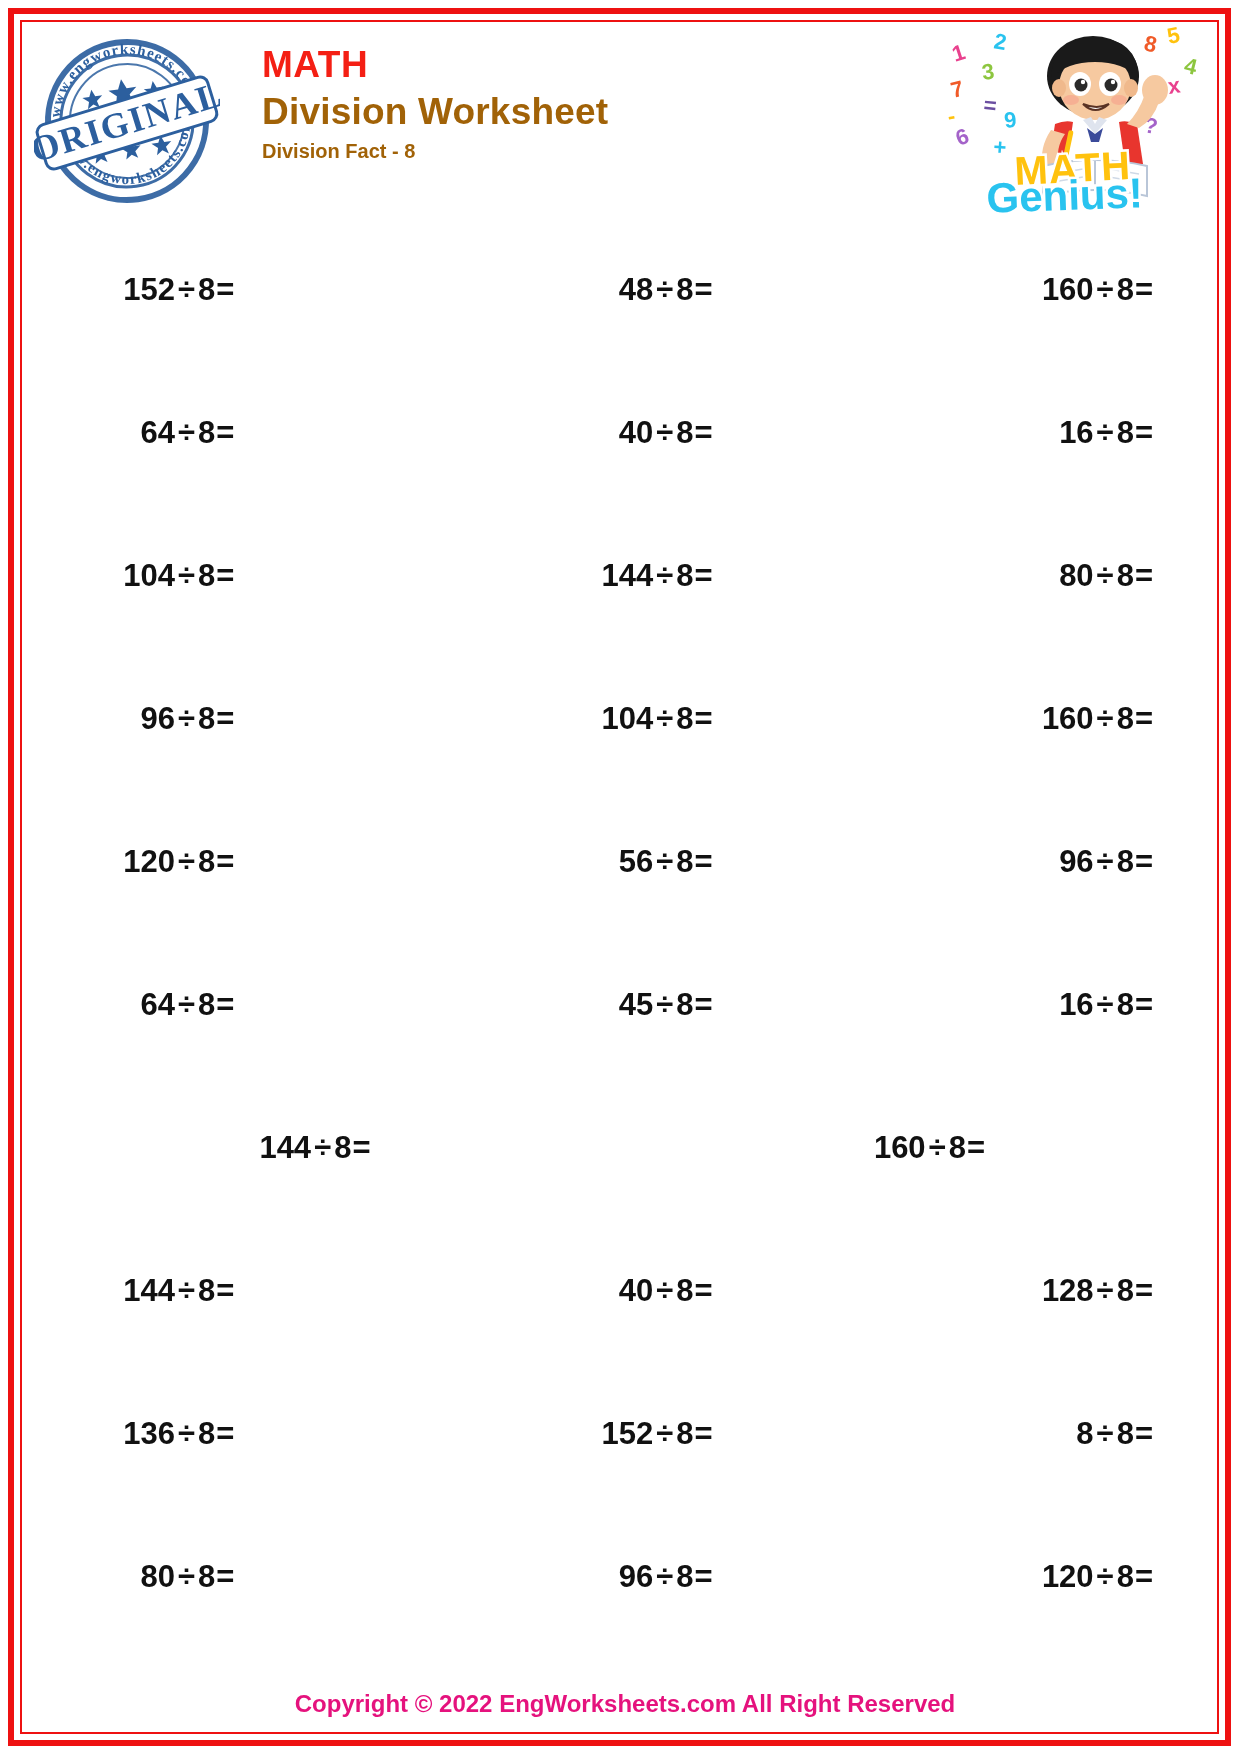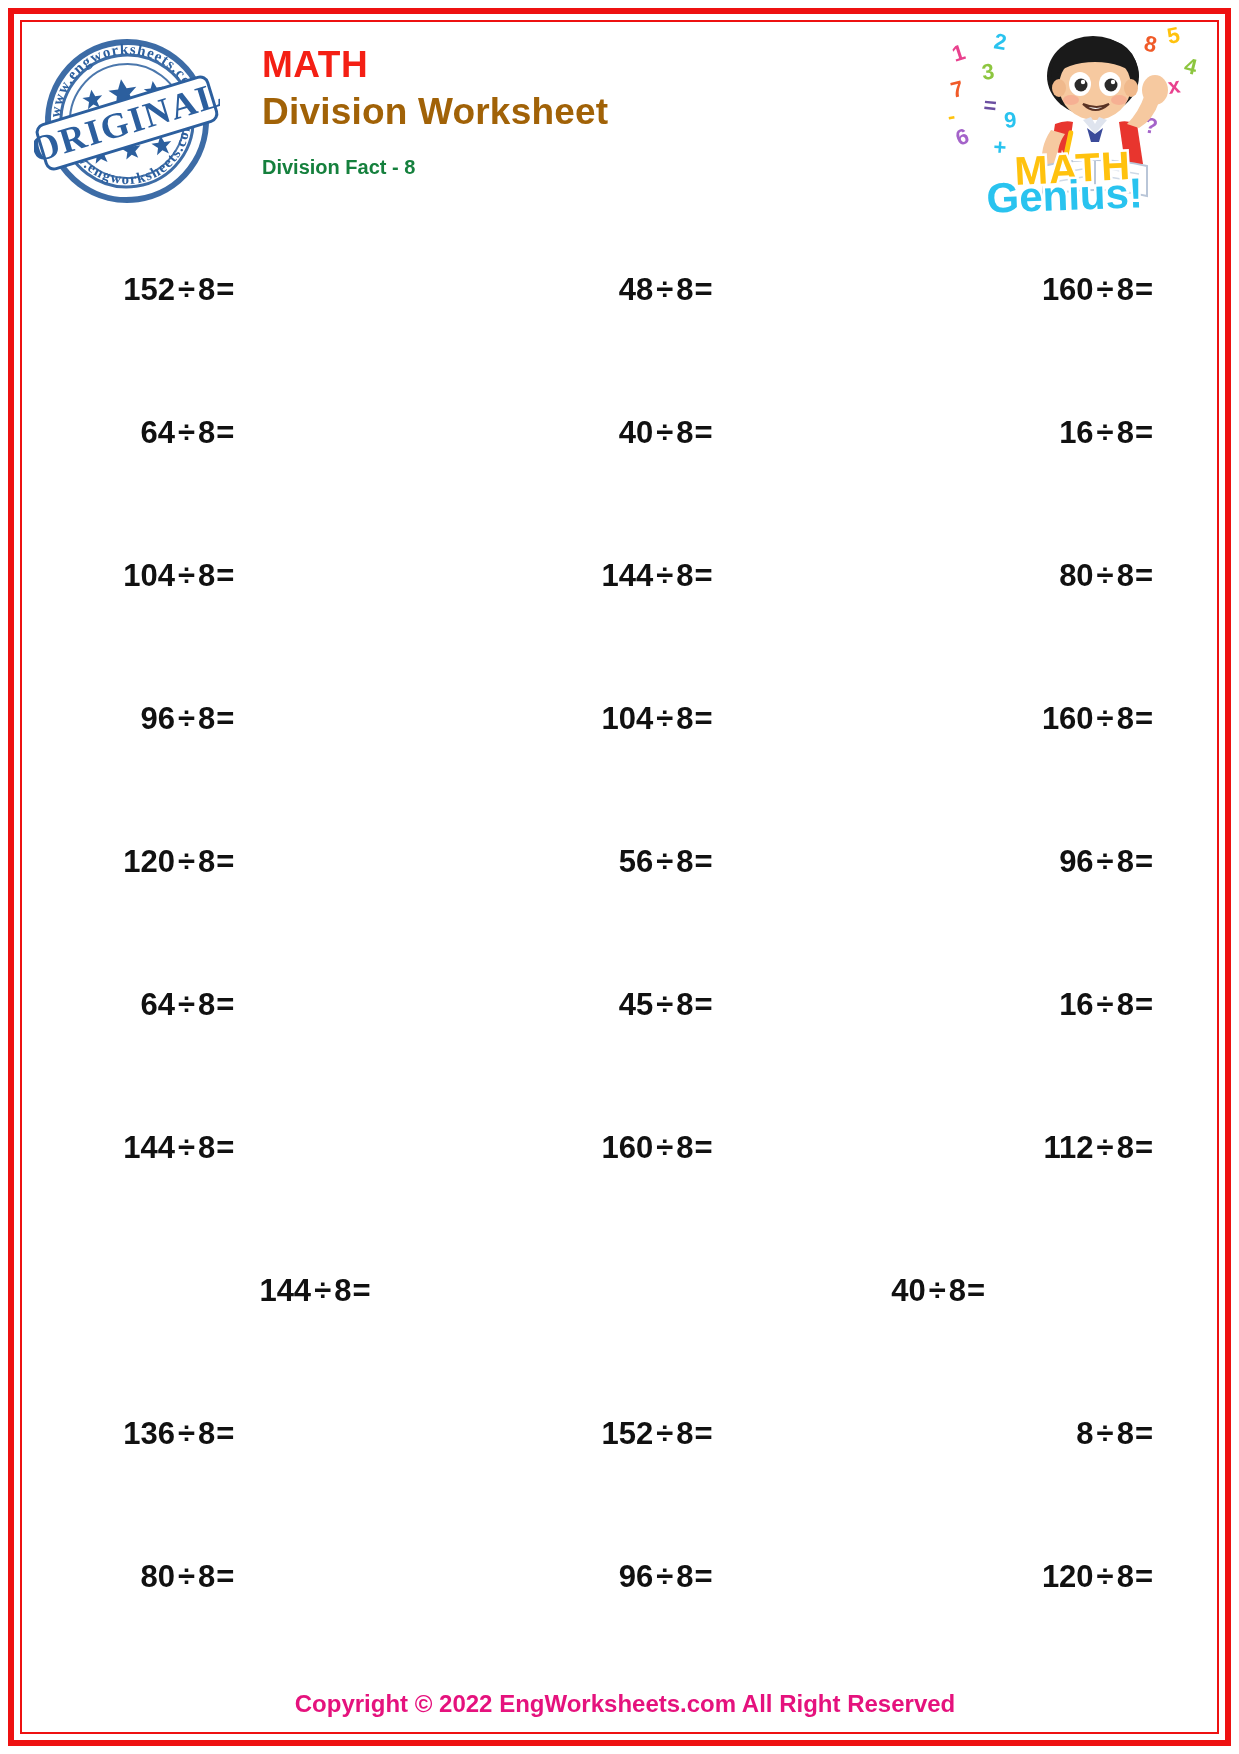--- a/index.html
+++ b/index.html
@@ -42,22 +42,22 @@
   }
   .t-math{
     font-size:37px;font-weight:bold;color:#f41f14;
     line-height:46px;letter-spacing:.5px;
   }
   .t-sub{
     font-size:37px;font-weight:bold;color:#a16207;
     line-height:48px;letter-spacing:.2px;
   }
   .t-fact{
-    font-size:20px;font-weight:bold;color:#15803d;
-    line-height:30px;margin-top:16px;
+    font-size:20px;font-weight:bold;color:#a16207;
+    line-height:30px;margin-top:0;
   }
 
   .logo{
     position:absolute;right:18px;top:0px;width:250px;height:190px;
   }
   .logo svg{display:block;}
 
   
   .grid{
     position:absolute;left:24px;top:218px;width:1191px;height:1430px;
@@ -300,31 +300,31 @@
       </div>
     </div>
 
     <div class="row">
       <div class="cell c1">
         <span class="expr"><span>144</span><span class="op">÷</span><span>8</span><span class="eq">=</span></span>
       </div>
       <div class="cell c2">
         <span class="expr"><span>160</span><span class="op">÷</span><span>8</span><span class="eq">=</span></span>
       </div>
-      <div class="cell c3">
-        <span class="expr"><span>112</span><span class="op">÷</span><span>8</span><span class="eq">=</span></span>
-      </div>
     </div>
 
     <div class="row">
       <div class="cell c1">
         <span class="expr"><span>144</span><span class="op">÷</span><span>8</span><span class="eq">=</span></span>
       </div>
       <div class="cell c2">
         <span class="expr"><span>40</span><span class="op">÷</span><span>8</span><span class="eq">=</span></span>
+      </div>
+      <div class="cell c3">
+        <span class="expr"><span>128</span><span class="op">÷</span><span>8</span><span class="eq">=</span></span>
       </div>
     </div>
 
     <div class="row">
       <div class="cell c1">
         <span class="expr"><span>136</span><span class="op">÷</span><span>8</span><span class="eq">=</span></span>
       </div>
       <div class="cell c2">
         <span class="expr"><span>152</span><span class="op">÷</span><span>8</span><span class="eq">=</span></span>
       </div>

